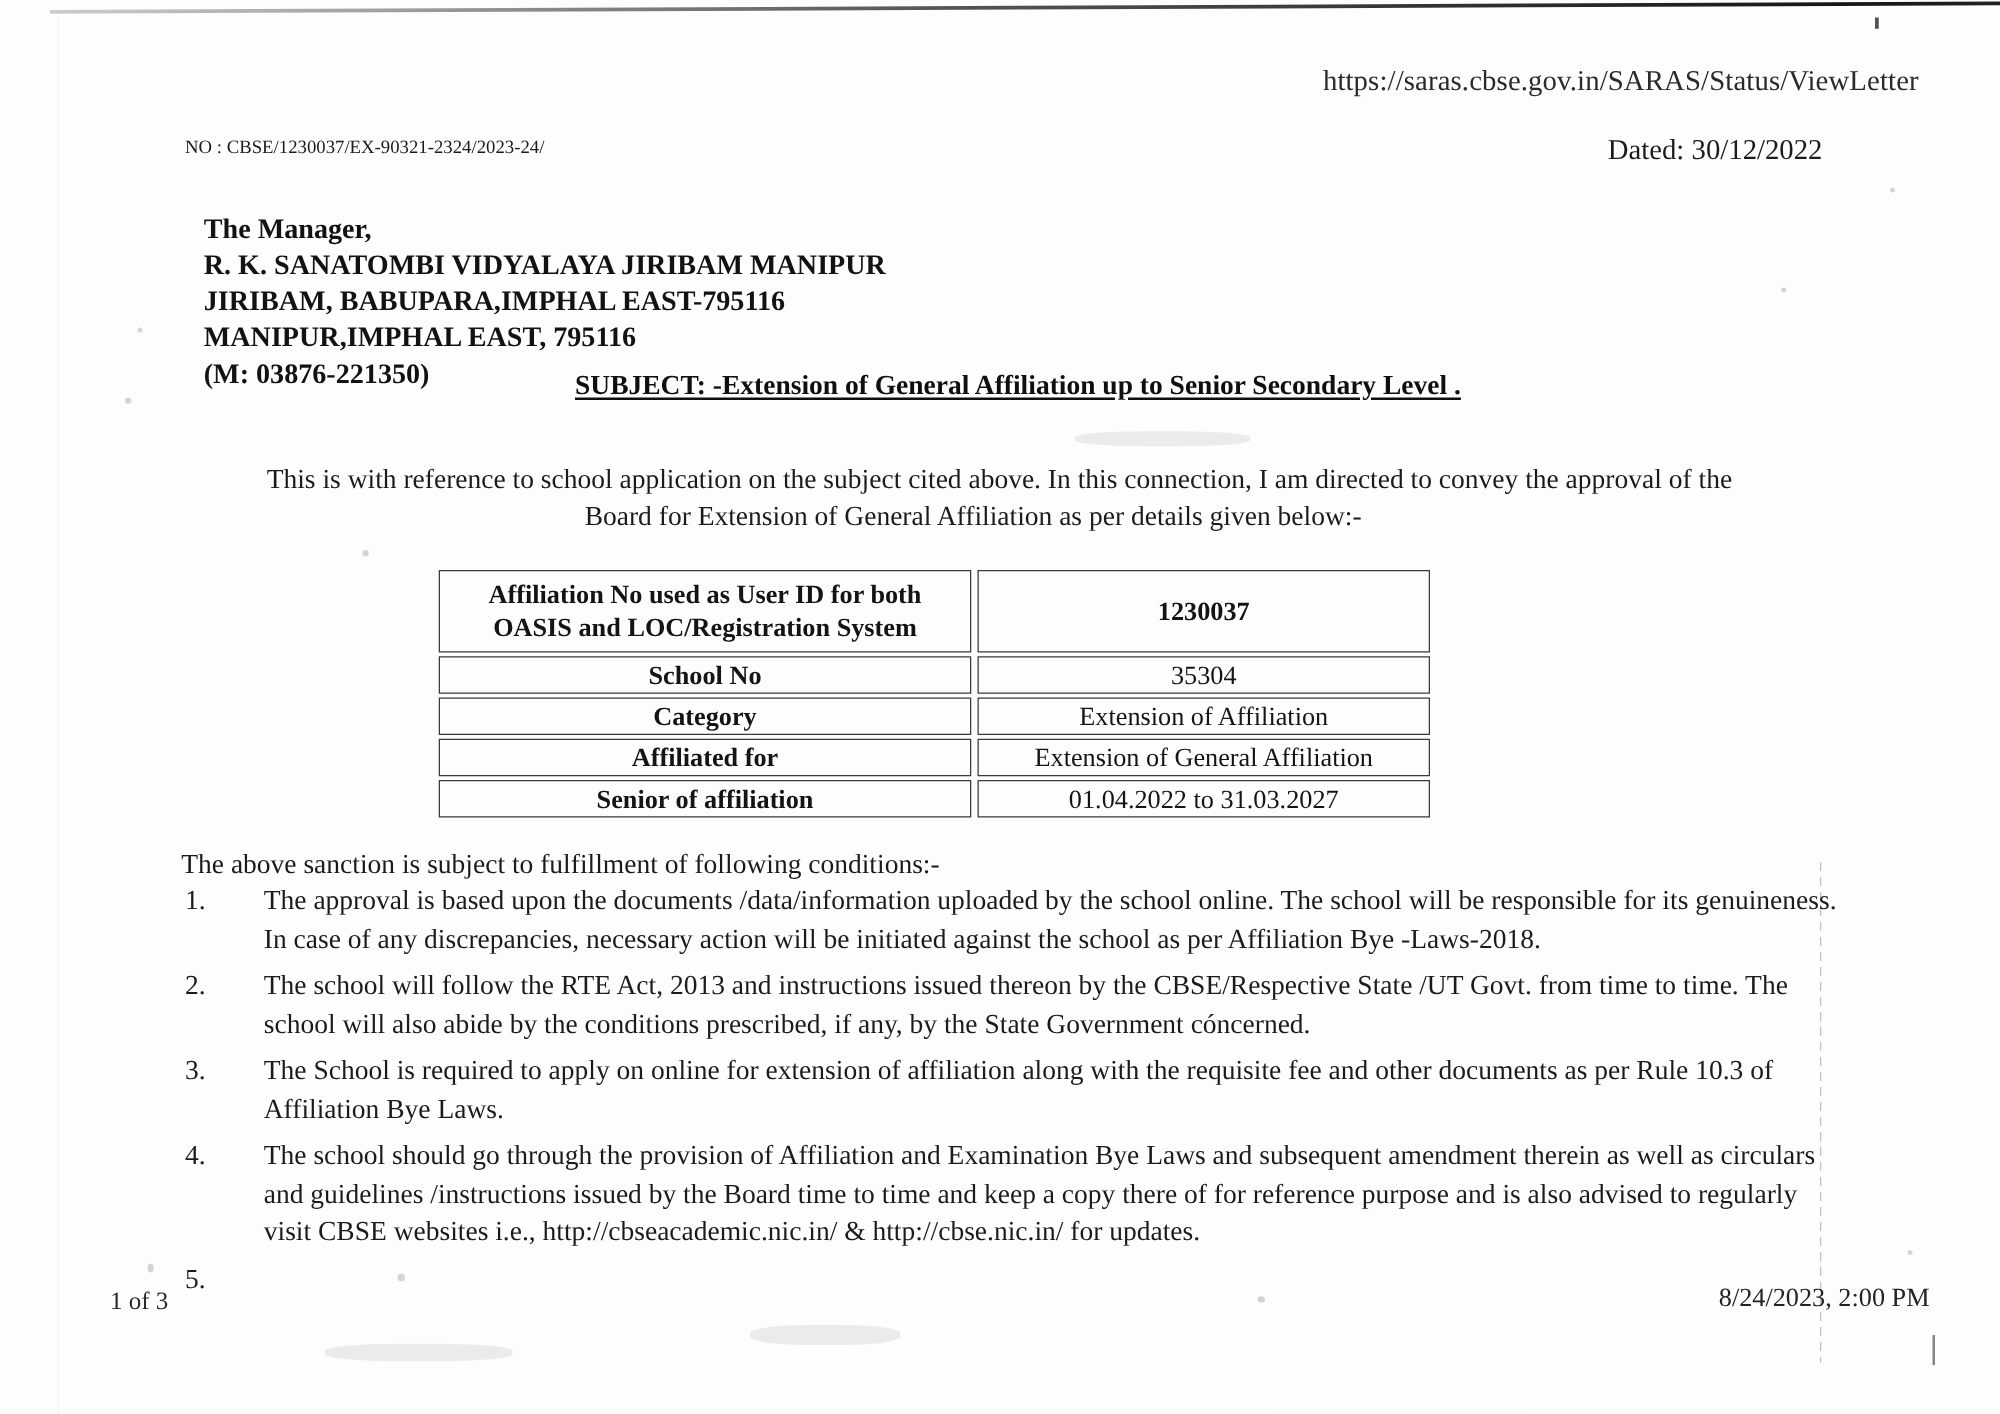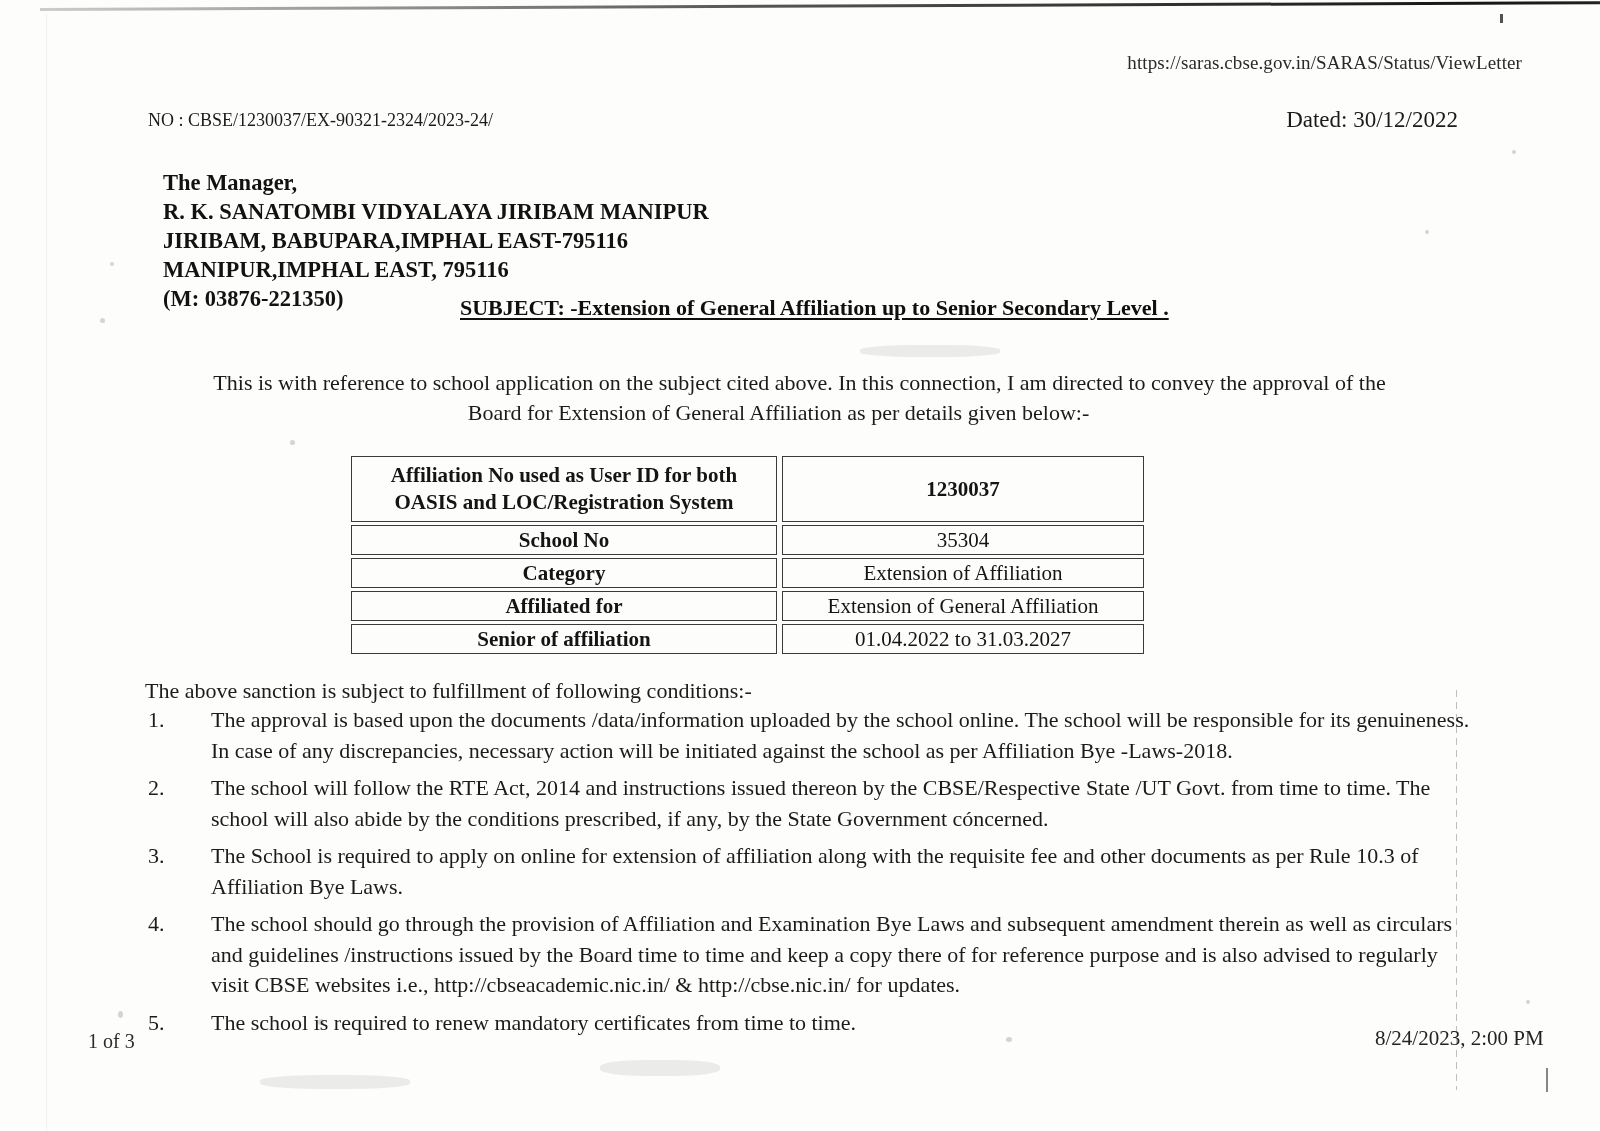--- a/index.html
+++ b/index.html
@@ -70,32 +70,32 @@
   }
   .smudge {
     position: absolute;
     background: rgba(140,140,140,0.16);
     border-radius: 40%;
   }
 
   
   .url-header {
     position: absolute;
-    right: 78px;
+    right: 65px;
     top: 52px;
-    font-size: 19px;
+    font-size: 23px;
     letter-spacing: 0.1px;
     color: #2a2a2a;
     white-space: nowrap;
   }
   .letter-no {
     position: absolute;
     left: 148px;
     top: 110px;
-    font-size: 18px;
+    font-size: 15px;
     color: #1b1b1b;
     white-space: nowrap;
   }
   .dated {
     position: absolute;
     right: 142px;
     top: 107px;
     font-size: 23px;
     color: #1b1b1b;
     white-space: nowrap;
@@ -295,36 +295,35 @@
 
   <div class="cond-list">
 
     <div class="cond-item">
       <span class="cond-num">1.</span>
       <span>The approval is based upon the documents /data/information uploaded by the school online. The school will be responsible for its genuineness. In case of any discrepancies, necessary action will be initiated against the school as per Affiliation Bye -Laws-2018.</span>
     </div>
 
     <div class="cond-item">
       <span class="cond-num">2.</span>
-      <span>The school will follow the RTE Act, 2014 and instructions issued thereon by the CBSE/Respective State /UT Govt. from time to time. The school will also abide by the conditions prescribed, if any, by the State Government cóncerned.</span>
+      <span>The school will follow the RTE Act, 2013 and instructions issued thereon by the CBSE/Respective State /UT Govt. from time to time. The school will also abide by the conditions prescribed, if any, by the State Government cóncerned.</span>
     </div>
 
     <div class="cond-item">
       <span class="cond-num">3.</span>
       <span>The School is required to apply on online for extension of affiliation along with the requisite fee and other documents as per Rule 10.3 of Affiliation Bye Laws.</span>
     </div>
 
     <div class="cond-item">
       <span class="cond-num">4.</span>
       <span>The school should go through the provision of Affiliation and Examination Bye Laws and subsequent amendment therein as well as circulars and guidelines /instructions issued by the Board time to time and keep a copy there of for reference purpose and is also advised to regularly visit CBSE websites i.e., http://cbseacademic.nic.in/ &amp; http://cbse.nic.in/ for updates.</span>
     </div>
 
     <div class="cond-item">
       <span class="cond-num">5.</span>
-      <span>The school is required to renew mandatory certificates from time to time.</span>
     </div>
 
   </div>
 
   <div class="page-num">1 of 3</div>
 
   <div class="footer-ts">8/24/2023, 2:00 PM</div>
 
 </div>
 

